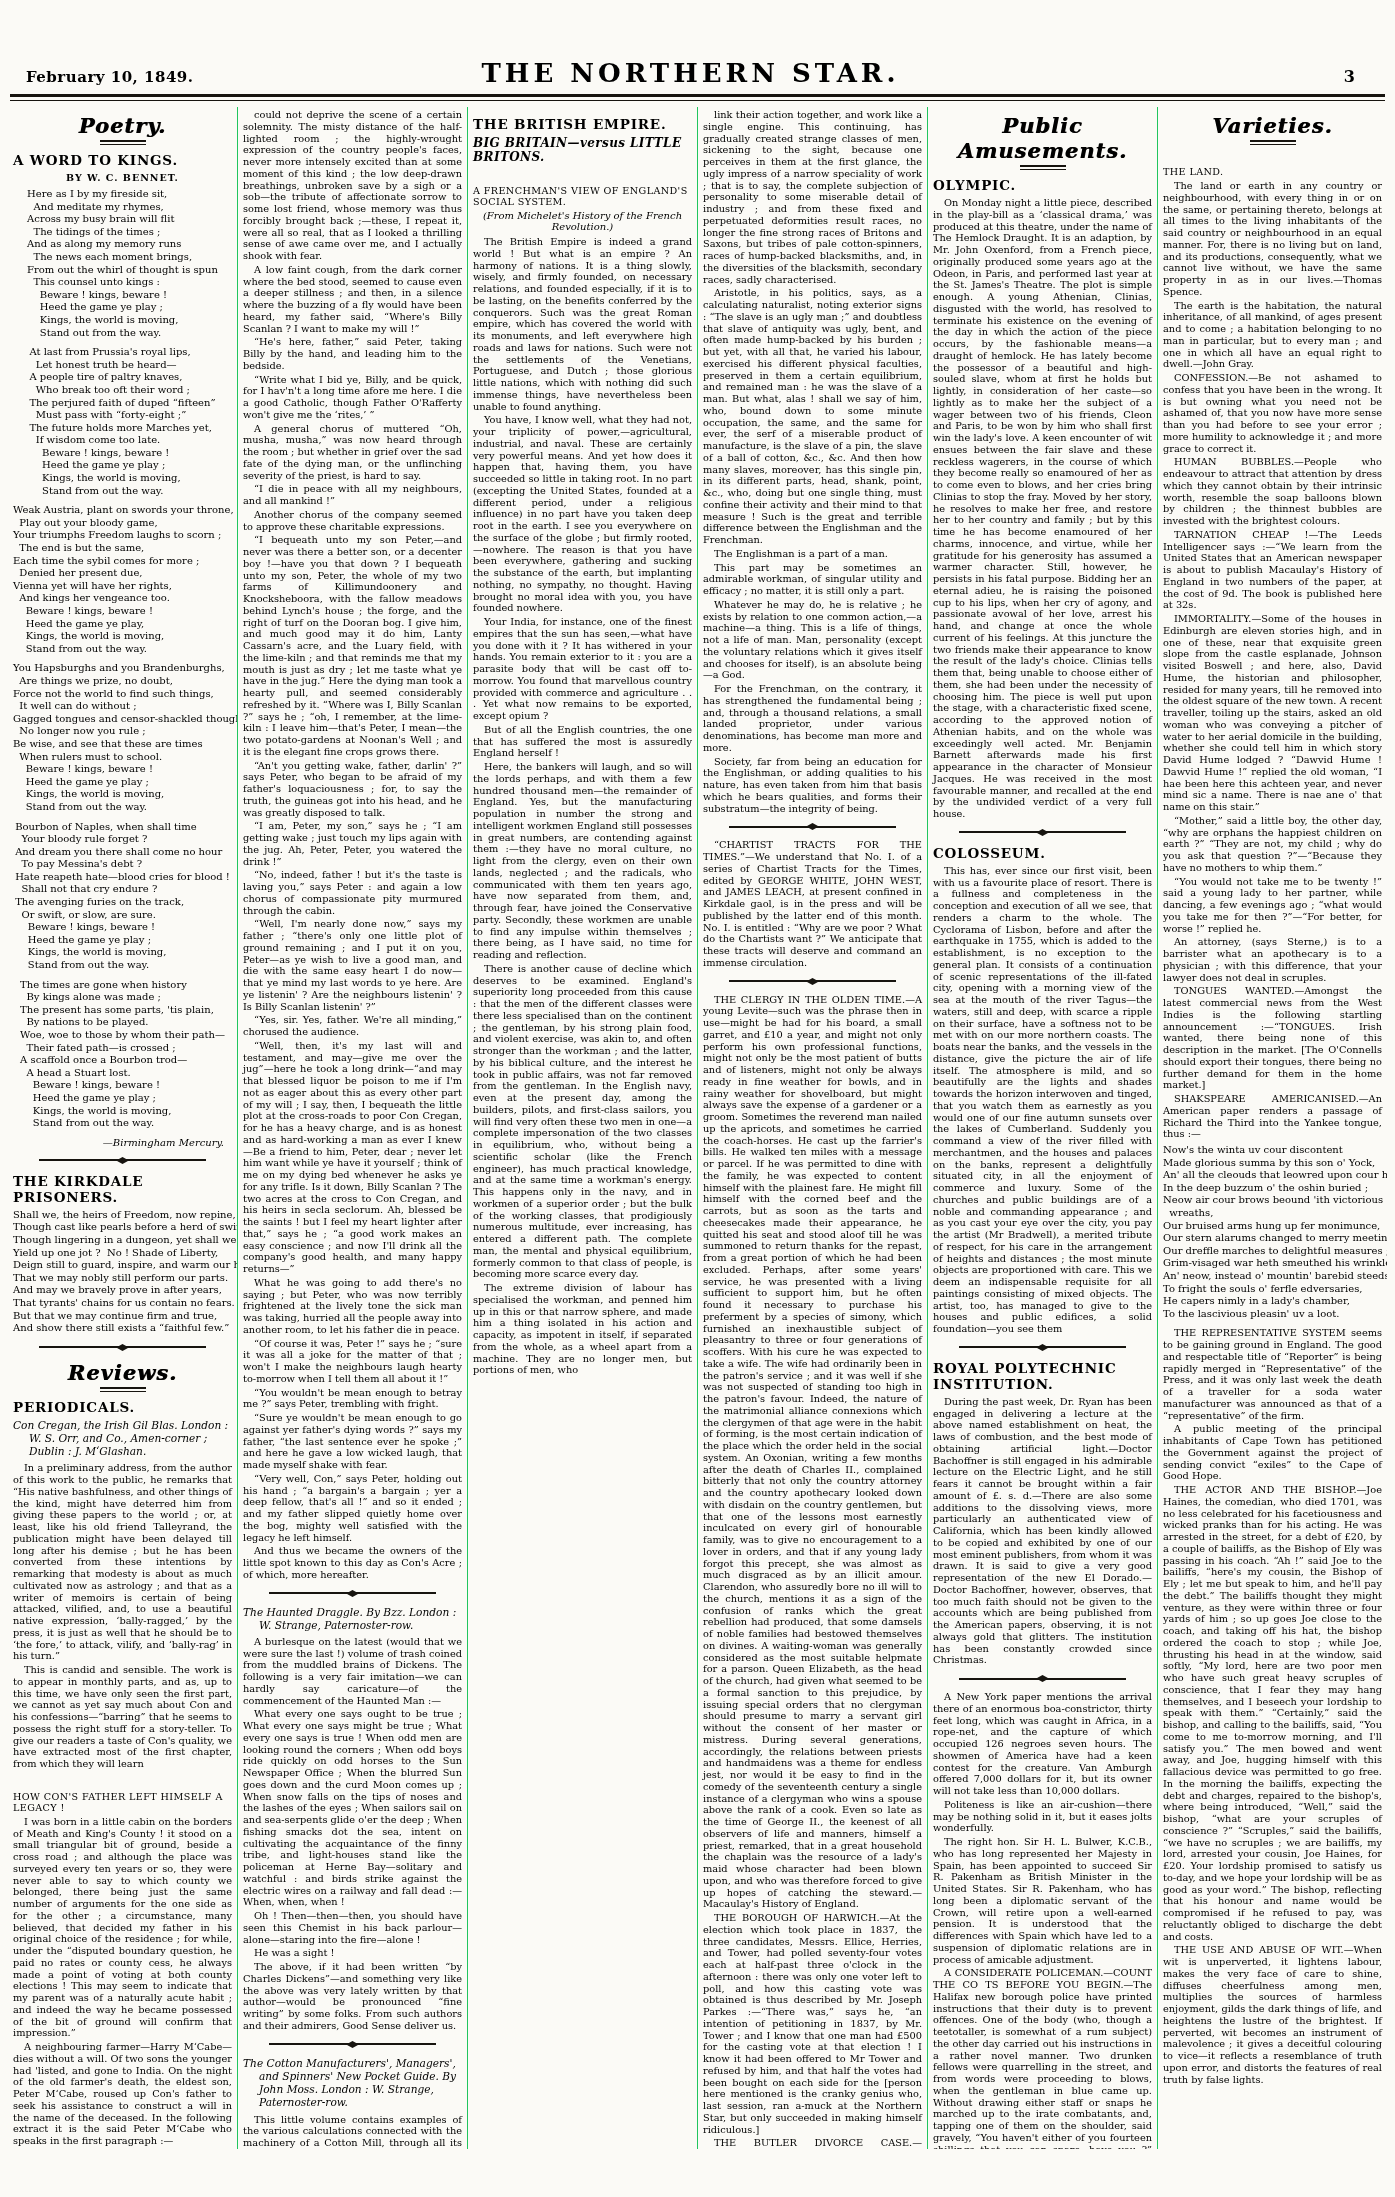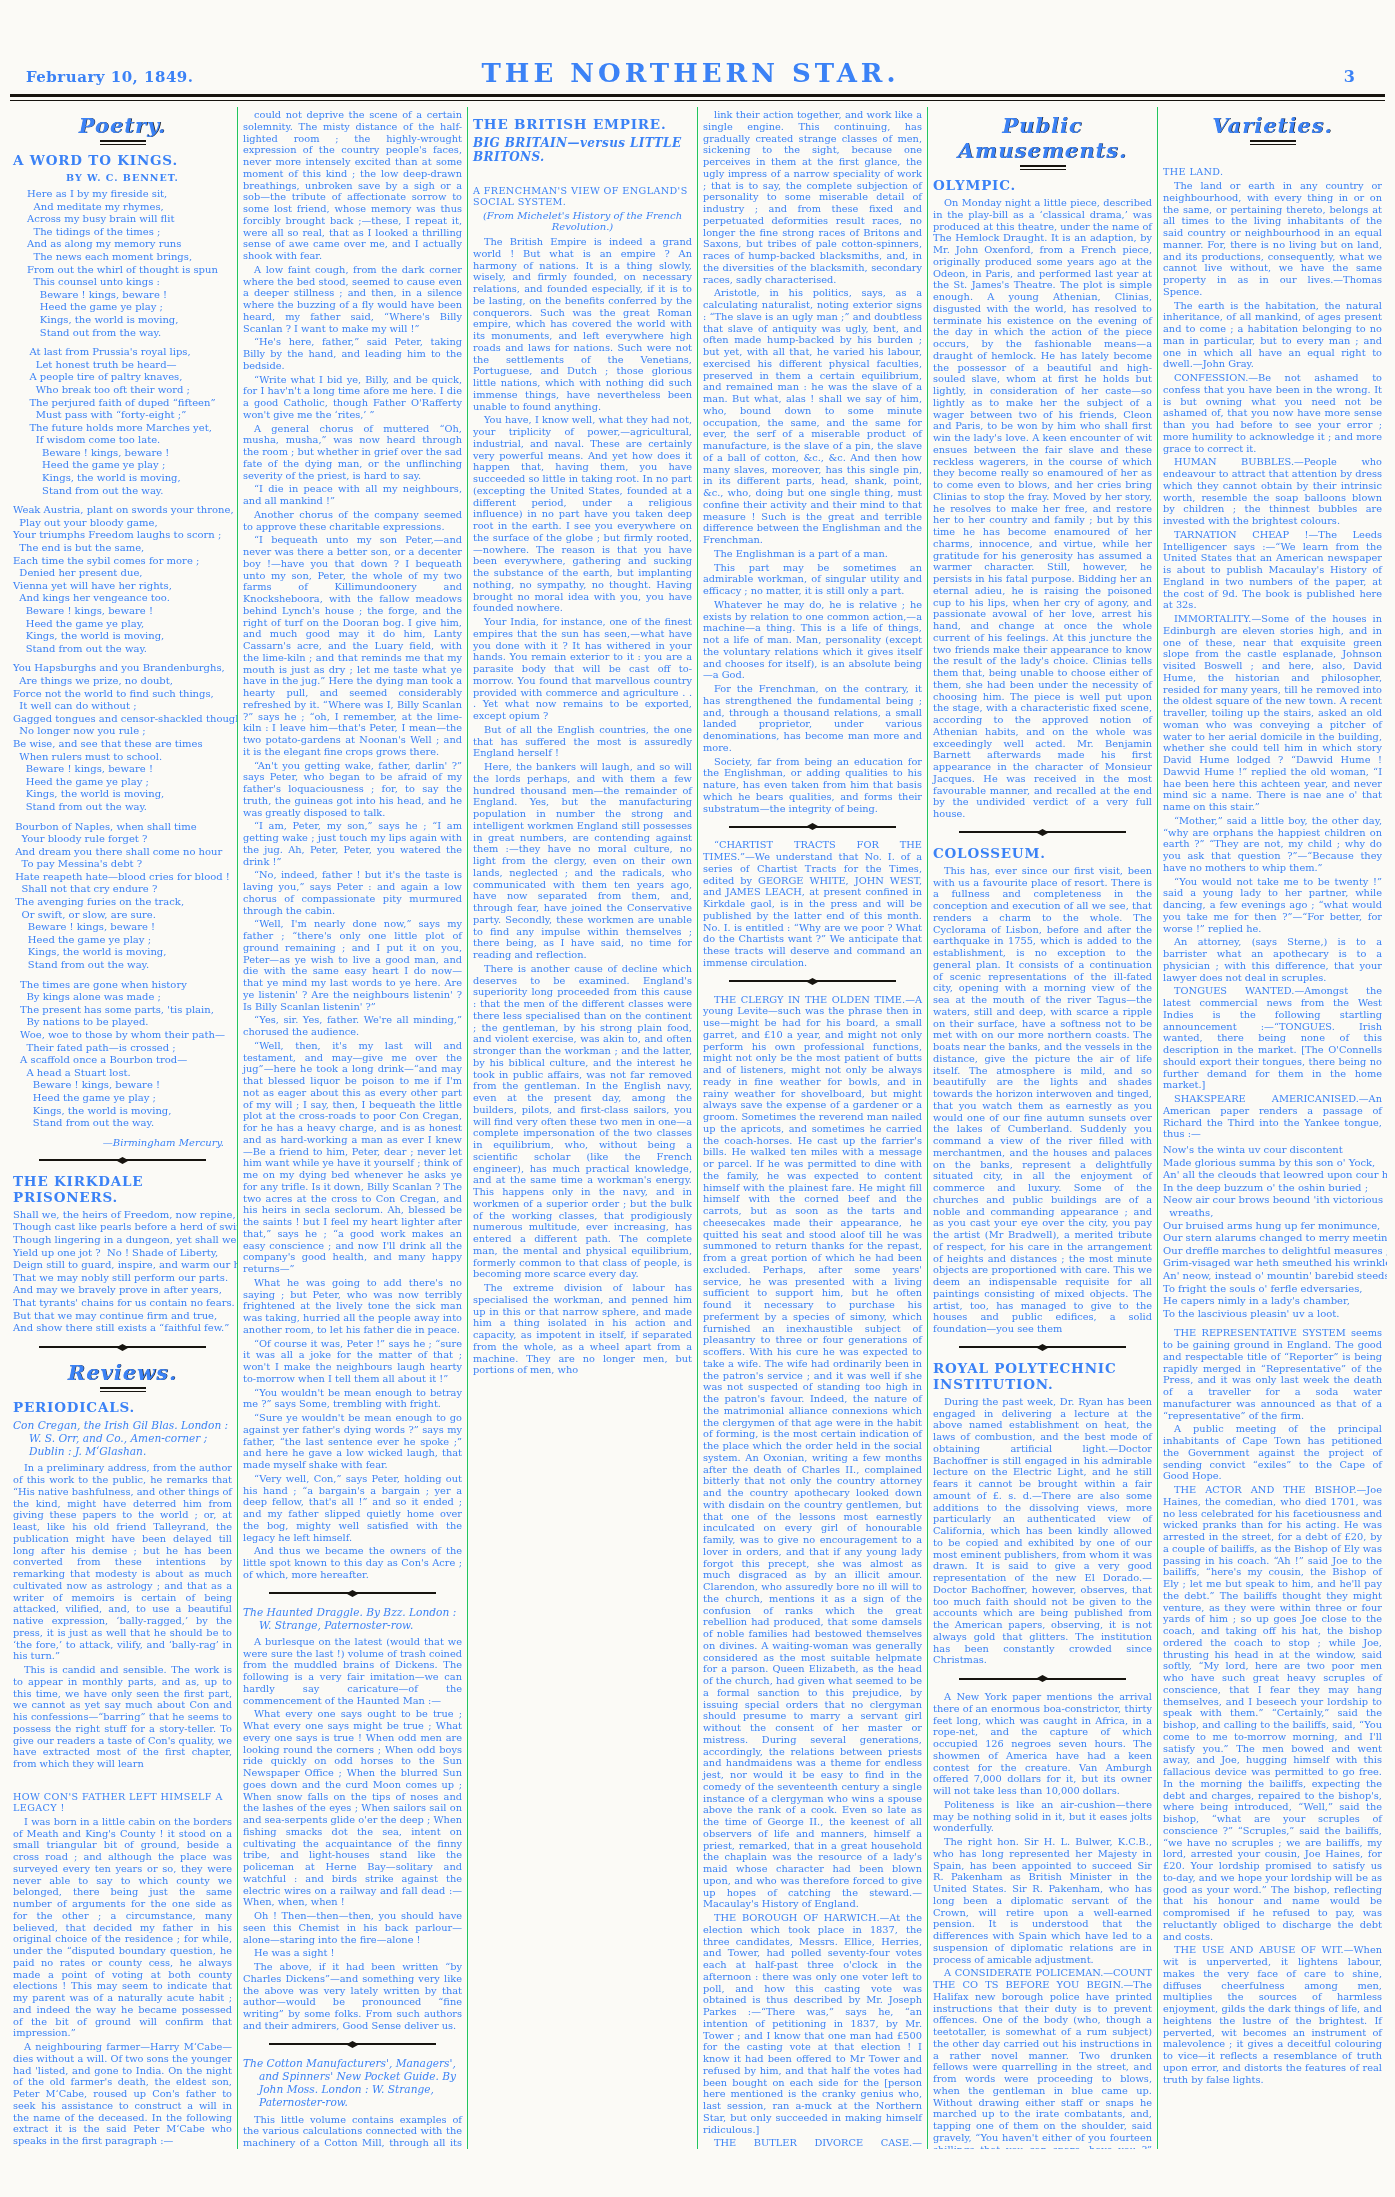--- a/index.html
+++ b/index.html
@@ -1,16 +1,16 @@
 <!DOCTYPE html>
 <html><head>
 <meta charset="utf-8">
 <style>
   html,body{margin:0;padding:0;background:#e9e7e1;}
-  .sheet{position:relative;width:1395px;height:2197px;background:#fbfaf6;color:#3b82f6;
+  .sheet{position:relative;width:1395px;height:2197px;background:#fbfaf6;color:#000000;
     font-family:"DejaVu Serif","Liberation Serif",serif;overflow:hidden;}
   .pageheader{display:flex;align-items:baseline;justify-content:space-between;
     padding:58px 26px 4px 26px;}
   .issue-date{font-size:15px;font-weight:bold;letter-spacing:.5px;width:320px;}
   .paper-title{font-size:26px;font-weight:bold;letter-spacing:4px;text-align:center;flex:1;}
   .page-number{font-size:16px;font-weight:bold;width:320px;text-align:right;padding-right:14px;}
   .toprule{margin:2px 10px 6px 10px;border-top:3px solid #17140f;border-bottom:1px solid #17140f;height:3px;}
   .columns{display:flex;align-items:stretch;padding:0 8px;height:2040px;}
   .col{width:224px;padding:2px 5px 0 5px;border-right:1px solid #22c55e;overflow:hidden;
     height:2040px;}
@@ -86,21 +86,21 @@
         <p class="para">Another chorus of the company seemed to approve these charitable expressions.</p>
         <p class="para">“I bequeath unto my son Peter,—and never was there a better son, or a decenter boy !—have you that down ?  I bequeath unto my son, Peter, the whole of my two farms of Killimundoonery and Knocksheboora, with the fallow meadows behind Lynch's house ; the forge, and the right of turf on the Dooran bog.  I give him, and much good may it do him, Lanty Cassarn's acre, and the Luary field, with the lime-kiln ; and that reminds me that my mouth is just as dry ; let me taste what ye have in the jug.”  Here the dying man took a hearty pull, and seemed considerably refreshed by it.  “Where was I, Billy Scanlan ?” says he ; “oh, I remember, at the lime-kiln : I leave him—that's Peter, I mean—the two potato-gardens at Noonan's Well ; and it is the elegant fine crops grows there.</p>
         <p class="para">“An't you getting wake, father, darlin' ?” says Peter, who began to be afraid of my father's loquaciousness ; for, to say the truth, the guineas got into his head, and he was greatly disposed to talk.</p>
         <p class="para">“I am, Peter, my son,” says he ; “I am getting wake ; just touch my lips again with the jug.  Ah, Peter, Peter, you watered the drink !”</p>
         <p class="para">“No, indeed, father ! but it's the taste is laving you,” says Peter : and again a low chorus of compassionate pity murmured through the cabin.</p>
         <p class="para">“Well, I'm nearly done now,” says my father ; “there's only one little plot of ground remaining ; and I put it on you, Peter—as ye wish to live a good man, and die with the same easy heart I do now—that ye mind my last words to ye here.  Are ye listenin' ?  Are the neighbours listenin' ?  Is Billy Scanlan listenin' ?”</p>
         <p class="para">“Yes, sir.  Yes, father.  We're all minding,” chorused the audience.</p>
         <p class="para">“Well, then, it's my last will and testament, and may—give me over the jug”—here he took a long drink—“and may that blessed liquor be poison to me if I'm not as eager about this as every other part of my will ; I say, then, I bequeath the little plot at the cross-roads to poor Con Cregan, for he has a heavy charge, and is as honest and as hard-working a man as ever I knew—Be a friend to him, Peter, dear ; never let him want while ye have it yourself ; think of me on my dying bed whenever he asks ye for any trifle.  Is it down, Billy Scanlan ?  The two acres at the cross to Con Cregan, and his heirs in secla seclorum.  Ah, blessed be the saints ! but I feel my heart lighter after that,” says he ; “a good work makes an easy conscience ; and now I'll drink all the company's good health, and many happy returns—”</p>
         <p class="para">What he was going to add there's no saying ; but Peter, who was now terribly frightened at the lively tone the sick man was taking, hurried all the people away into another room, to let his father die in peace.</p>
         <p class="para">“Of course it was, Peter !” says he ; “sure it was all a joke for the matter of that ; won't I make the neighbours laugh hearty to-morrow when I tell them all about it !”</p>
-        <p class="para">“You wouldn't be mean enough to betray me ?” says Some, trembling with fright.</p>
+        <p class="para">“You wouldn't be mean enough to betray me ?” says Peter, trembling with fright.</p>
         <p class="para">“Sure ye wouldn't be mean enough to go against yer father's dying words ?” says my father, “the last sentence ever he spoke ;” and here he gave a low wicked laugh, that made myself shake with fear.</p>
         <p class="para">“Very well, Con,” says Peter, holding out his hand ; “a bargain's a bargain ; yer a deep fellow, that's all !” and so it ended ; and my father slipped quietly home over the bog, mighty well satisfied with the legacy he left himself.</p>
         <p class="para">And thus we became the owners of the little spot known to this day as Con's Acre ; of which, more hereafter.</p>
         <div class="divider">
           <span class="dmid"></span>
         </div>
         <div class="bookref">The Haunted Draggle.  By Bzz.  London : W. Strange, Paternoster-row.</div>
         <p class="para">A burlesque on the latest (would that we were sure the last !) volume of trash coined from the muddled brains of Dickens.  The following is a very fair imitation—we can hardly say caricature—of the commencement of the Haunted Man :—</p>
         <p class="para">What every one says ought to be true ; What every one says might be true ; What every one says is true !  When odd men are looking round the corners ; When odd boys ride quickly on odd horses to the Sun Newspaper Office ; When the blurred Sun goes down and the curd Moon comes up ; When snow falls on the tips of noses and the lashes of the eyes ; When sailors sail on and sea-serpents glide o'er the deep ; When fishing smacks dot the sea, intent on cultivating the acquaintance of the finny tribe, and light-houses stand like the policeman at Herne Bay—solitary and watchful : and birds strike against the electric wires on a railway and fall dead :—When, when, when !</p>
         <p class="para">Oh !  Then—then—then, you should have seen this Chemist in his back parlour—alone—staring into the fire—alone !</p>

